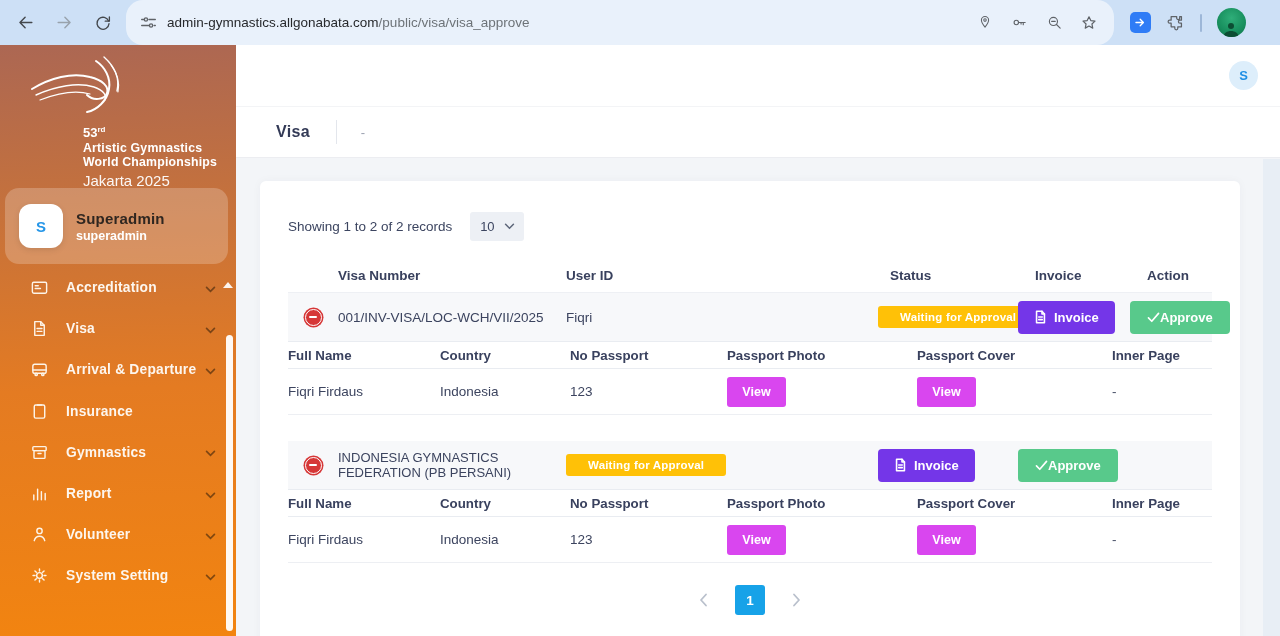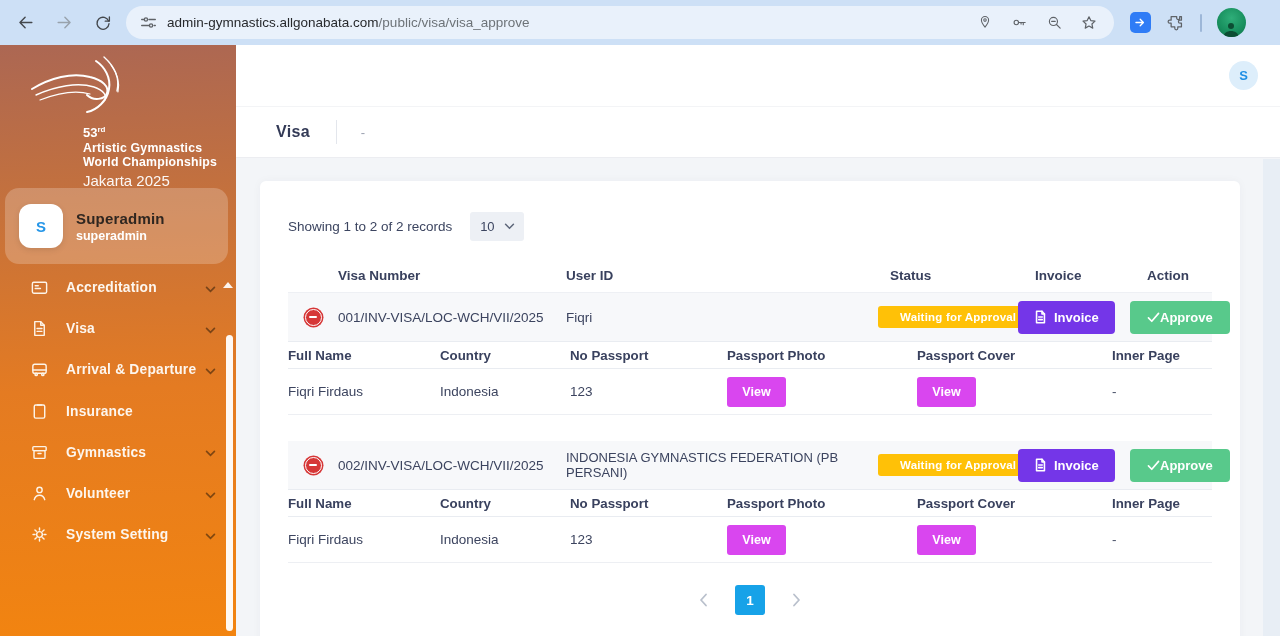--- a/index.html
+++ b/index.html
@@ -4,21 +4,21 @@
 <style>
   * { margin:0; padding:0; box-sizing:border-box; }
   html,body { width:1280px; height:636px; overflow:hidden; background:#f3f5f8;
     font-family:"Liberation Sans","DejaVu Sans",sans-serif; }
 
   
   .browser { position:absolute; top:0; left:0; right:0; height:45px; background:#cde0f6;
     display:flex; align-items:center; padding:0 10px; }
   .navbtns { display:flex; align-items:center; gap:20px; margin:0 14px 0 6px; }
   .bicon { display:flex; align-items:center; justify-content:center; cursor:pointer; }
-  .urlbar { flex:1; max-width:988px; height:33px; border-radius:17px; background:#e9f1fb;
+  .urlbar { flex:1; max-width:988px; height:45px; border-radius:17px; background:#e9f1fb;
     display:flex; align-items:center; padding:0 14px; cursor:text; }
   .url { margin-left:10px; font-size:13.5px; color:#27292c; white-space:nowrap; overflow:hidden; flex:1; }
   .url .path { color:#6d7378; }
   .urlbar-right { display:flex; align-items:center; gap:17px; margin-left:auto; padding-right:2px; }
   .browser-right { display:flex; align-items:center; gap:15px; padding:0 8px 0 16px; }
   .vsep { width:1.5px; height:18px; background:#9db7d8; border-radius:1px; }
   .ext-blue { width:21px; height:21px; border-radius:5px; background:#2f7cf6;
     display:flex; align-items:center; justify-content:center; cursor:pointer; }
   .b-avatar { width:29px; height:29px; border-radius:50%;
     background:radial-gradient(circle at 50% 35%, #2fae79 0%, #178e5d 60%, #0e6f47 100%);
@@ -296,20 +296,31 @@
           </svg>
       </span>
       <span class="si-label">Gymnastics</span>
       <span class="si-chev"><svg width="11" height="7" viewBox="0 0 12 8">
             <path d="M1.5 1.5L6 6l4.5-4.5"></path>
           </svg></span>
     </div>
     <div class="side-item">
       <span class="si-icon">
         <svg width="19" height="19" viewBox="0 0 20 20">
+            <path d="M4 16.5v-5M8 16.5V5.5M12 16.5V8M16 16.5v-6.5"></path>
+          </svg>
+      </span>
+      <span class="si-label">Report</span>
+      <span class="si-chev"><svg width="11" height="7" viewBox="0 0 12 8">
+            <path d="M1.5 1.5L6 6l4.5-4.5"></path>
+          </svg></span>
+    </div>
+    <div class="side-item">
+      <span class="si-icon">
+        <svg width="19" height="19" viewBox="0 0 20 20">
             <circle cx="10" cy="6.3" r="2.8"></circle>
             <path d="M4.5 16.5c.8-3.1 2.9-4.7 5.5-4.7s4.7 1.6 5.5 4.7"></path>
           </svg>
       </span>
       <span class="si-label">Volunteer</span>
       <span class="si-chev"><svg width="11" height="7" viewBox="0 0 12 8">
             <path d="M1.5 1.5L6 6l4.5-4.5"></path>
           </svg></span>
     </div>
     <div class="side-item">
@@ -411,21 +422,20 @@
       </div>
 
       <div class="rowgap"></div>
 
       <div class="mrow mgrid">
         <div class="togglecell">
             <span class="toggle">
               <span class="minus"></span>
             </span>
           </div>
-        <div>002/INV-VISA/LOC-WCH/VII/2025</div>
         <div class="uid2">INDONESIA GYMNASTICS FEDERATION (PB PERSANI)</div>
         <div><span class="badge">Waiting for Approval</span></div>
         <div>
           <button class="btn-invoice">
             <svg width="13" height="14" viewBox="0 0 14 16">
                 <path d="M2.5 1.5h6.2L11.5 4.5v10H2.5z"></path>
                 <path d="M8.7 1.5v3h2.8"></path>
                 <path d="M5 8h4M5 11h4"></path>
               </svg>
             <span>Invoice</span>

